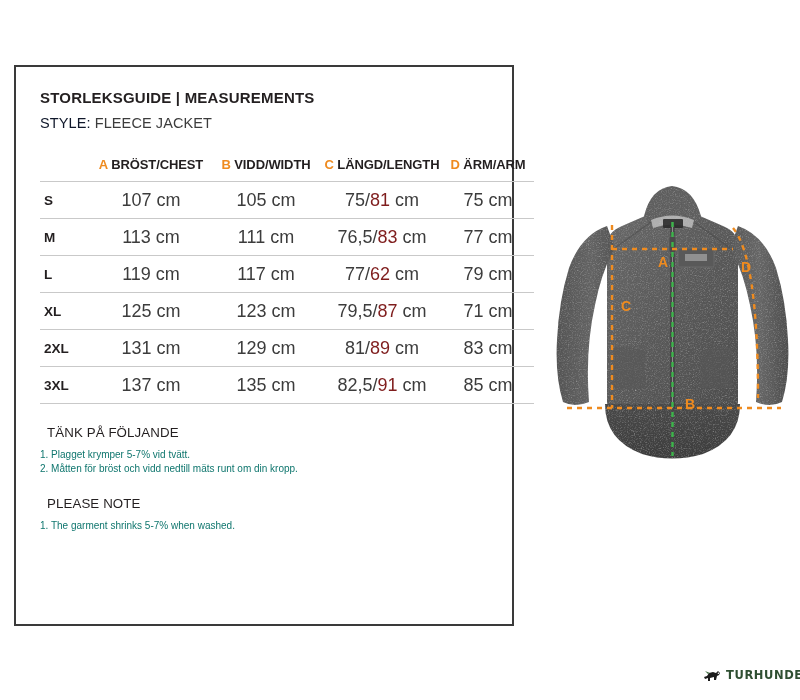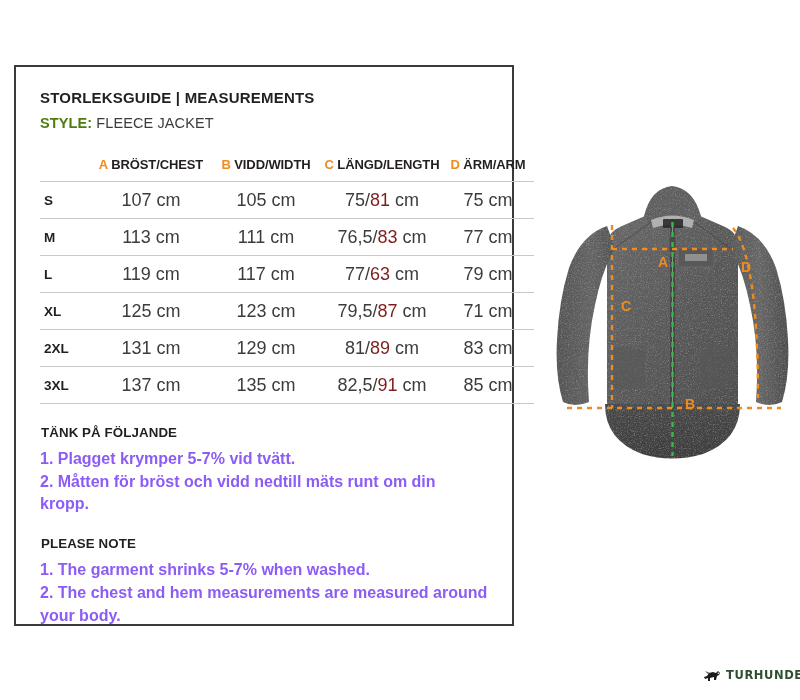--- a/index.html
+++ b/index.html
@@ -40,22 +40,22 @@
     margin: 0 0 9px 0;
     color: #231f20;
   }
   #style-line {
     font-size: 14.5px;
     margin: 0 0 0 0;
     color: #3c3c3c;
     letter-spacing: 0.1px;
   }
   #style-line .style-label {
-    font-weight: bold;
-    color: #4d7c0f;
+    font-weight: normal;
+    color: #0f172a;
   }
 
   
   #size-table {
     margin-top: 26px;
     width: 452px;
     border-collapse: collapse;
     table-layout: fixed;
   }
   #size-table th, #size-table td {
@@ -107,31 +107,30 @@
 
   
   .notes-block {
     margin-top: 21px;
   }
   .notes-block.second {
     margin-top: 20px;
   }
   .notes-heading {
     font-size: 13.3px;
-    font-weight: bold;
-    color: #231f20;
-    margin: 0 0 8px 1px;
+    font-weight: normal;
+    color: #231f20;
+    margin: 0 0 8px 7px;
     letter-spacing: 0.1px;
   }
   .note-line {
-    font-size: 16px;
-    color: #8b5cf6;
+    font-size: 10px;
+    color: #0f766e;
     line-height: 1.42;
     margin: 0;
-    font-weight: bold;
   }
 
   
   #jacket-figure {
     position: absolute;
     left: 545px;
     top: 140px;
     width: 255px;
     height: 325px;
   }
@@ -216,21 +215,21 @@
             <td class="size-cell">M</td>
             <td>113 cm</td>
             <td>111 cm</td>
             <td><span>76,5/</span><span class="len-alt">83</span><span> cm</span></td>
             <td>77 cm</td>
           </tr>
           <tr>
             <td class="size-cell">L</td>
             <td>119 cm</td>
             <td>117 cm</td>
-            <td><span>77/</span><span class="len-alt">63</span><span> cm</span></td>
+            <td><span>77/</span><span class="len-alt">62</span><span> cm</span></td>
             <td>79 cm</td>
           </tr>
           <tr>
             <td class="size-cell">XL</td>
             <td>125 cm</td>
             <td>123 cm</td>
             <td><span>79,5/</span><span class="len-alt">87</span><span> cm</span></td>
             <td>71 cm</td>
           </tr>
           <tr>
@@ -252,21 +251,20 @@
 
     <div class="notes-block">
       <p class="notes-heading">TÄNK PÅ FÖLJANDE</p>
       <p class="note-line">1. Plagget krymper 5-7% vid tvätt.</p>
       <p class="note-line">2. Måtten för bröst och vidd nedtill mäts runt om din kropp.</p>
     </div>
 
     <div class="notes-block second">
       <p class="notes-heading">PLEASE NOTE</p>
       <p class="note-line">1. The garment shrinks 5-7% when washed.</p>
-      <p class="note-line">2. The chest and hem measurements are measured around your body.</p>
     </div>
 
   </div>
 </div>
 
 <div id="jacket-figure">
   <svg id="jacket-svg" viewBox="0 0 255 325">
     <defs>
       <linearGradient id="fleeceBody" x1="0" y1="0" x2="1" y2="1">
         <stop offset="0%" stop-color="#6a6a6a"></stop>

